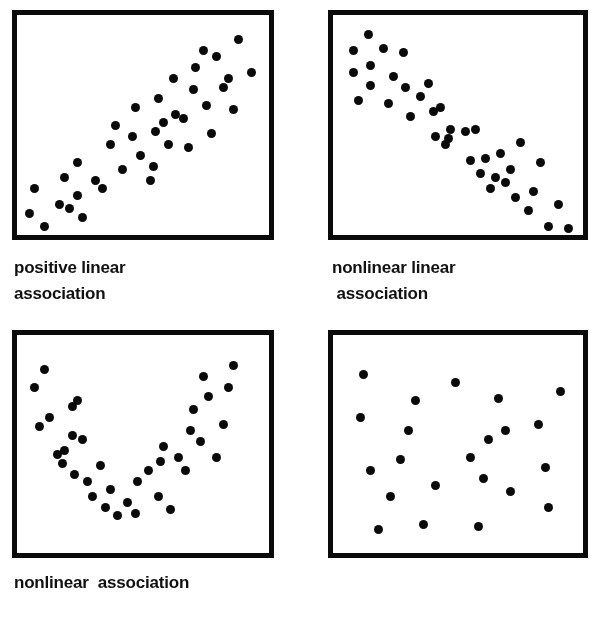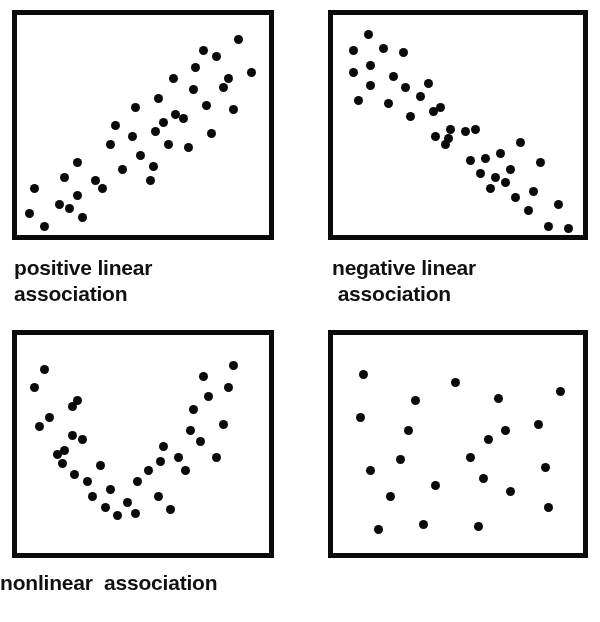--- a/index.html
+++ b/index.html
@@ -36,38 +36,38 @@
     height: 9px;
     margin-left: -4.5px;
     margin-top: -4.5px;
     border-radius: 50%;
     background: #0a0a0a;
   }
   .caption {
     position: absolute;
     font-family: "Liberation Sans", sans-serif;
     font-weight: bold;
-    font-size: 21px;
+    font-size: 17px;
     line-height: 26px;
     color: #111111;
     letter-spacing: -0.2px;
     white-space: pre;
   }
 
   
   #frame-positive { left: 12px;  top: 10px;  width: 262px; height: 230px; }
   #caption-positive { left: 14px; top: 255px; }
 
   
   #frame-negative { left: 328px; top: 10px;  width: 260px; height: 230px; }
   #caption-negative { left: 332px; top: 255px; }
 
   
   #frame-nonlinear { left: 12px;  top: 330px; width: 262px; height: 228px; }
-  #caption-nonlinear { left: 0; top: 570px; }
+  #caption-nonlinear { left: 14px; top: 570px; }
 
   
   #frame-none { left: 328px; top: 330px; width: 260px; height: 228px; }
   #caption-none { left: 362px; top: 570px; }
 </style>
 </head>
 <body>
 
 <div class="figure">
 
@@ -151,21 +151,21 @@
         <div class="dot" style="left: 73%; top: 83%; background: rgb(10, 10, 10);"></div>
         <div class="dot" style="left: 75%; top: 58%; background: rgb(10, 10, 10);"></div>
         <div class="dot" style="left: 78%; top: 89%; background: rgb(10, 10, 10);"></div>
         <div class="dot" style="left: 80%; top: 80%; background: rgb(10, 10, 10);"></div>
         <div class="dot" style="left: 83%; top: 67%; background: rgb(10, 10, 10);"></div>
         <div class="dot" style="left: 86%; top: 96%; background: rgb(10, 10, 10);"></div>
         <div class="dot" style="left: 90%; top: 86%; background: rgb(10, 10, 10);"></div>
         <div class="dot" style="left: 94%; top: 97%; background: rgb(10, 10, 10);"></div>
       </div>
   </div>
-  <div class="caption" id="caption-negative">negative linear
+  <div class="caption" id="caption-negative">nonlinear linear
  association</div>
 
   <div class="plot-frame" id="frame-nonlinear">
     <div class="plot-area">
         <div class="dot" style="left: 7%; top: 24%; background: rgb(10, 10, 10);"></div>
         <div class="dot" style="left: 11%; top: 16%; background: rgb(10, 10, 10);"></div>
         <div class="dot" style="left: 9%; top: 42%; background: rgb(10, 10, 10);"></div>
         <div class="dot" style="left: 13%; top: 38%; background: rgb(10, 10, 10);"></div>
         <div class="dot" style="left: 16%; top: 55%; background: rgb(10, 10, 10);"></div>
         <div class="dot" style="left: 18%; top: 59%; background: rgb(10, 10, 10);"></div>

